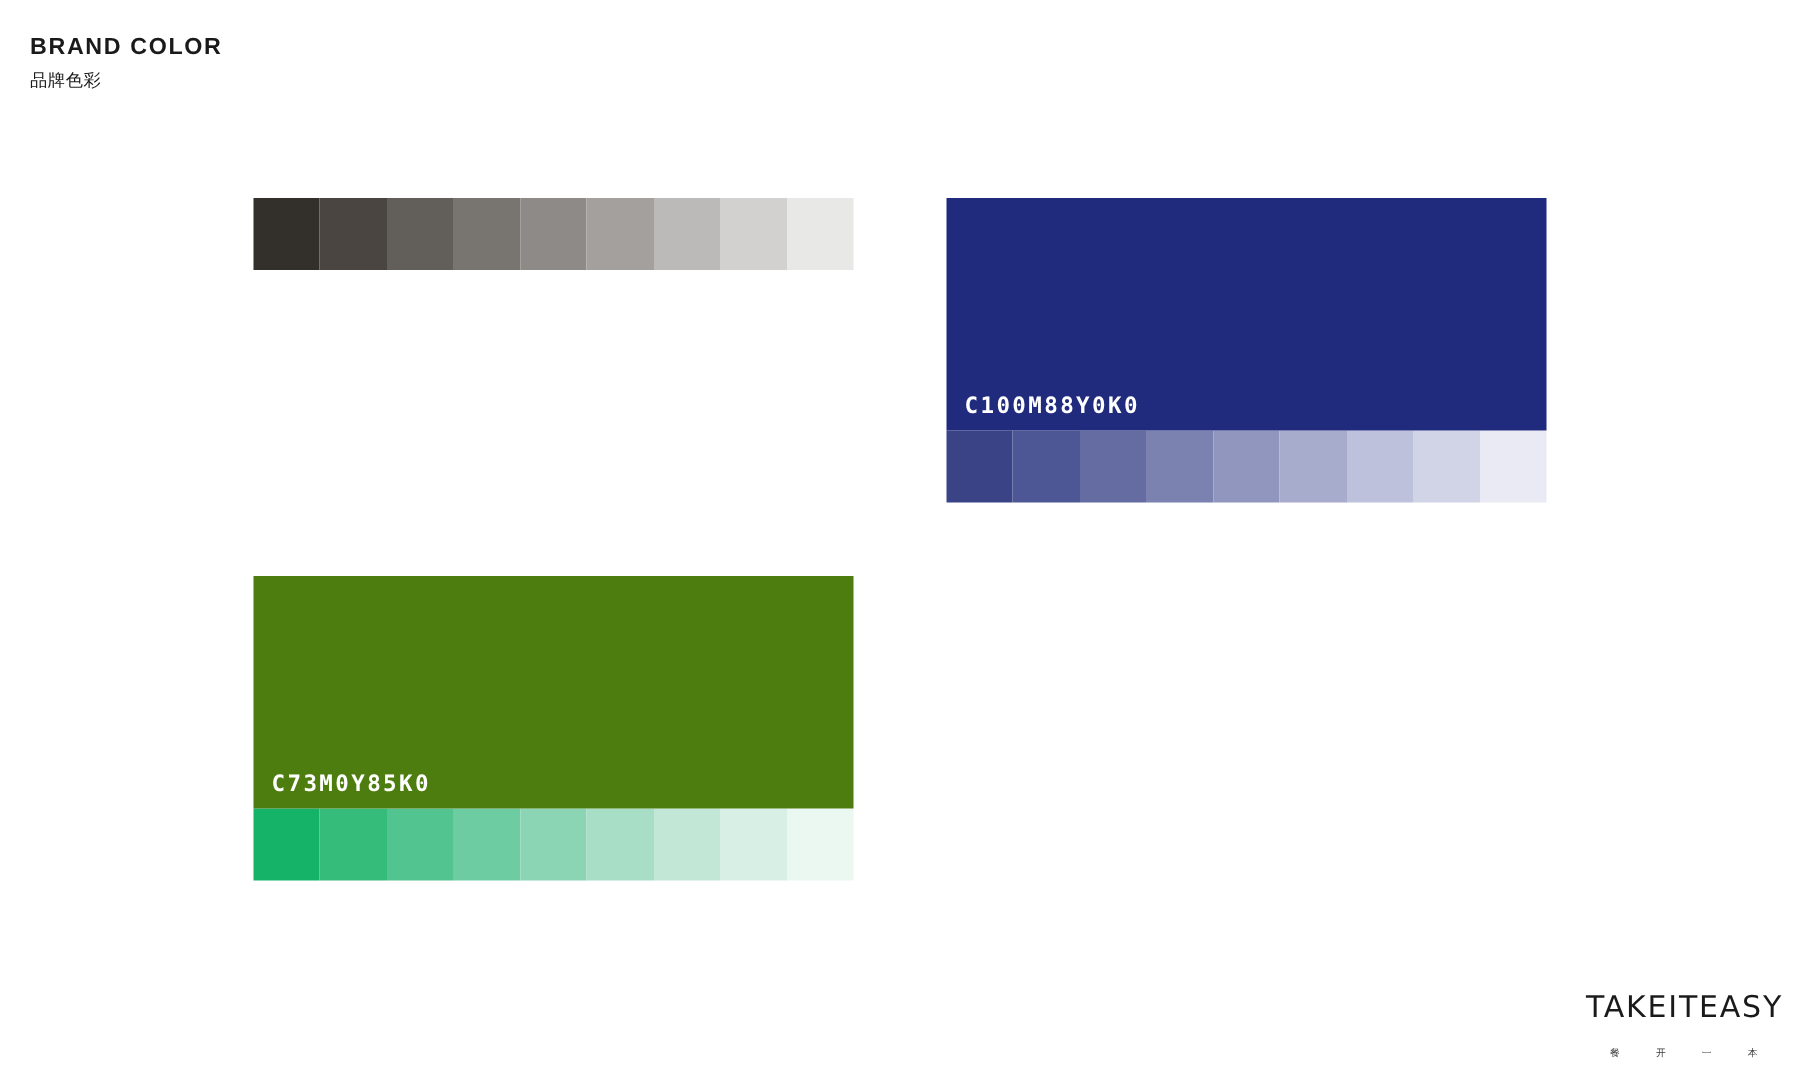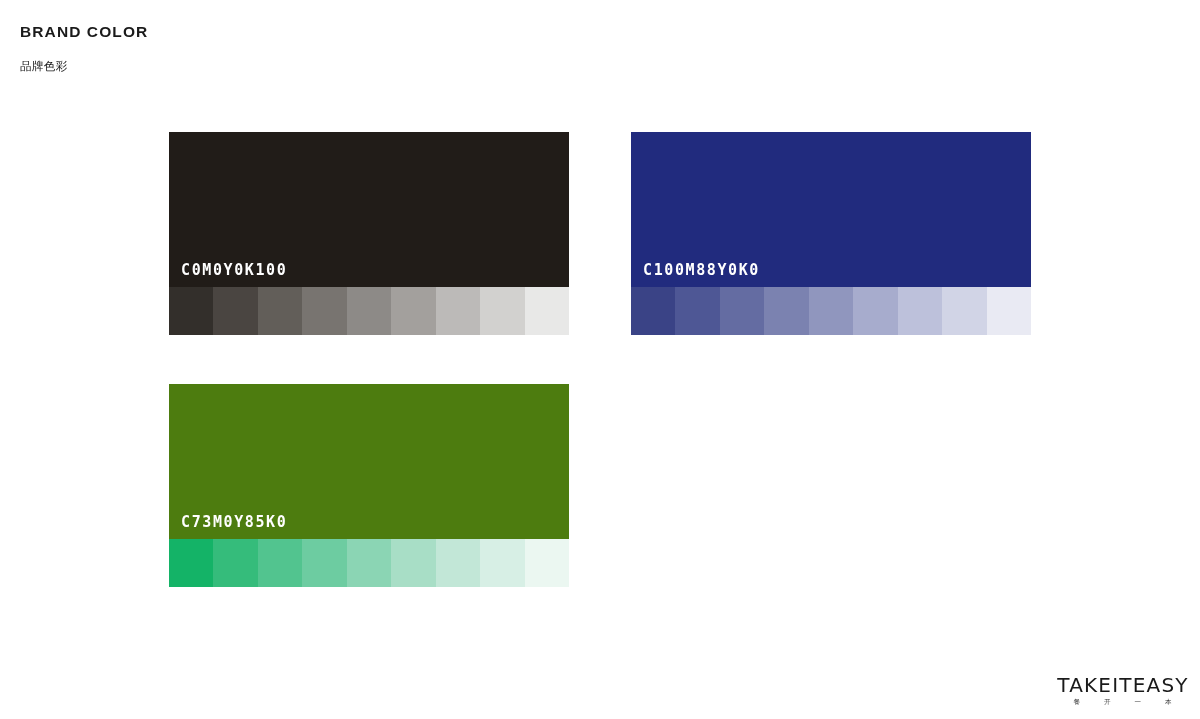--- a/index.html
+++ b/index.html
@@ -24,27 +24,27 @@
   #page-header .title {
     font-family: "Liberation Sans", sans-serif;
     font-size: 15.5px;
     font-weight: bold;
     letter-spacing: 1.1px;
     color: #1a1a1a;
     line-height: 20px;
     white-space: nowrap;
   }
   #page-header .subtitle {
-    font-family: Liberation Mono, monospace;
+    font-family: Liberation Sans, sans-serif;
     font-size: 11.5px;
     font-weight: normal;
     letter-spacing: 0.4px;
     color: #1a1a1a;
     line-height: 18px;
-    margin-top: 16px;
+    margin-top: 3px;
     white-space: nowrap;
   }
 
   
   #swatch-grid {
     position: absolute;
     left: 169px;
     top: 132px;
     width: 862px;
     height: 456px;
@@ -102,39 +102,36 @@
     color: #1a1a1a;
     line-height: 22px;
     white-space: nowrap;
   }
   #footer-logo .logo-tagline {
     font-family: "DejaVu Sans", sans-serif;
     font-size: 6.5px;
     letter-spacing: 11px;
     color: #3a3a3a;
     line-height: 10px;
-    margin-top: 1px;
+    margin-top: 15px;
     padding-left: 10px;
     white-space: nowrap;
   }
 </style>
 </head>
 <body>
 
 <div id="page-header">
   <div class="title">BRAND COLOR</div>
   <div class="subtitle">品牌色彩</div>
 </div>
 
 <div id="swatch-grid">
 
   <div class="swatch-card col-0 row-0">
-    <div class="swatch-main" style="background: rgb(33, 28, 24);">
-      <span class="swatch-label" style="color: rgb(255, 255, 255);">C0M0Y0K100</span>
-    </div>
     <div class="tint-strip">
       <div class="tint-step" style="background: rgb(51, 47, 43);"></div>
       <div class="tint-step" style="background: rgb(74, 69, 65);"></div>
       <div class="tint-step" style="background: rgb(98, 94, 89);"></div>
       <div class="tint-step" style="background: rgb(120, 116, 112);"></div>
       <div class="tint-step" style="background: rgb(141, 138, 135);"></div>
       <div class="tint-step" style="background: rgb(163, 160, 157);"></div>
       <div class="tint-step" style="background: rgb(188, 186, 184);"></div>
       <div class="tint-step" style="background: rgb(210, 209, 207);"></div>
       <div class="tint-step" style="background: rgb(232, 232, 231);"></div>

